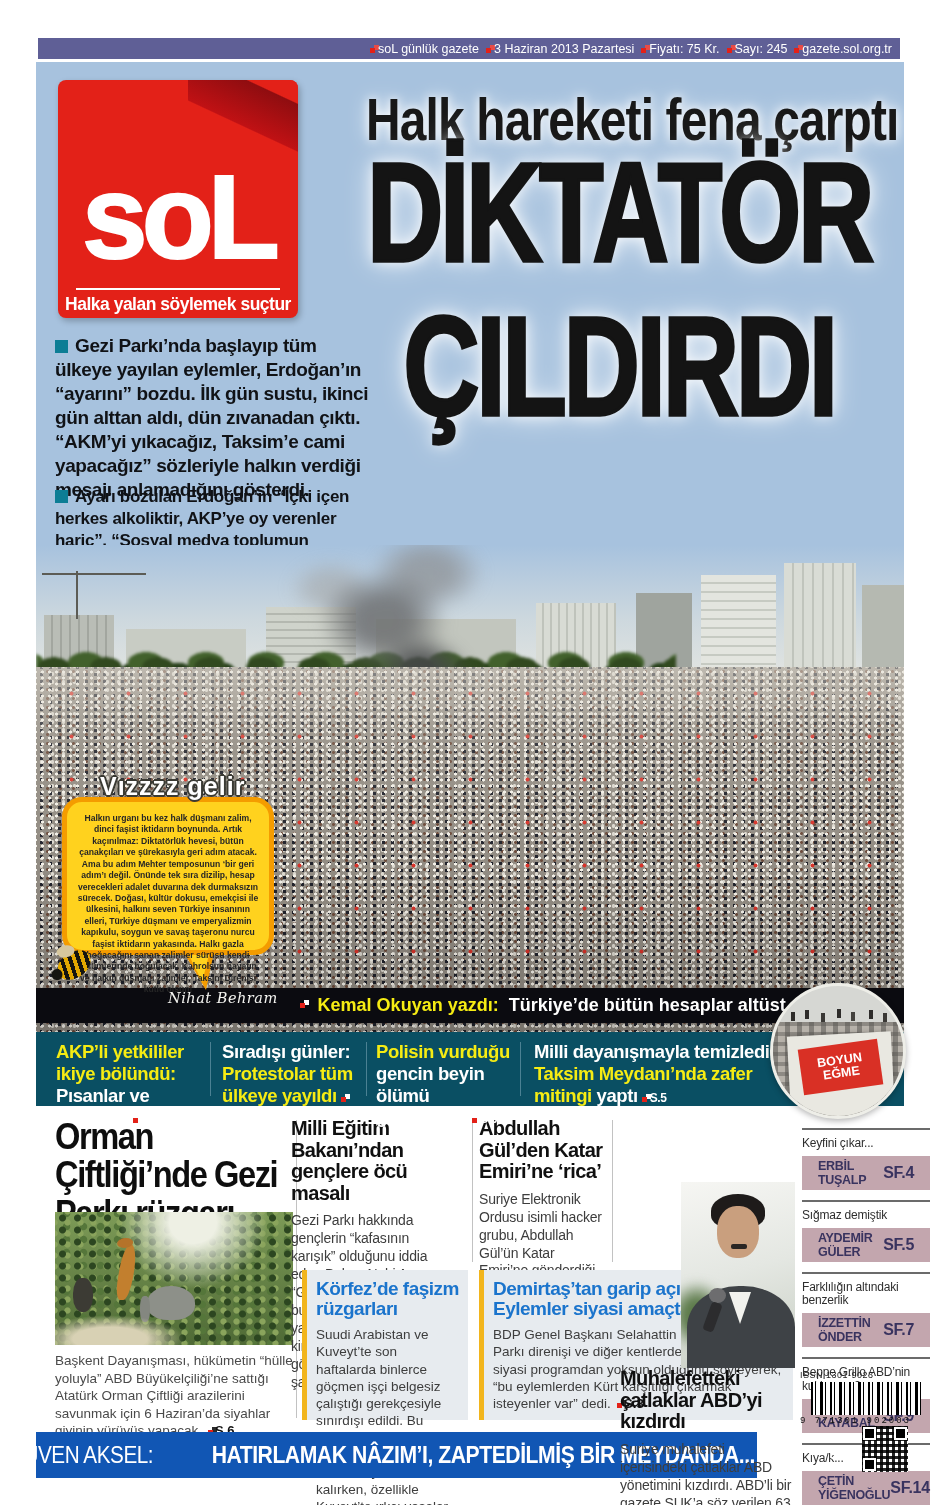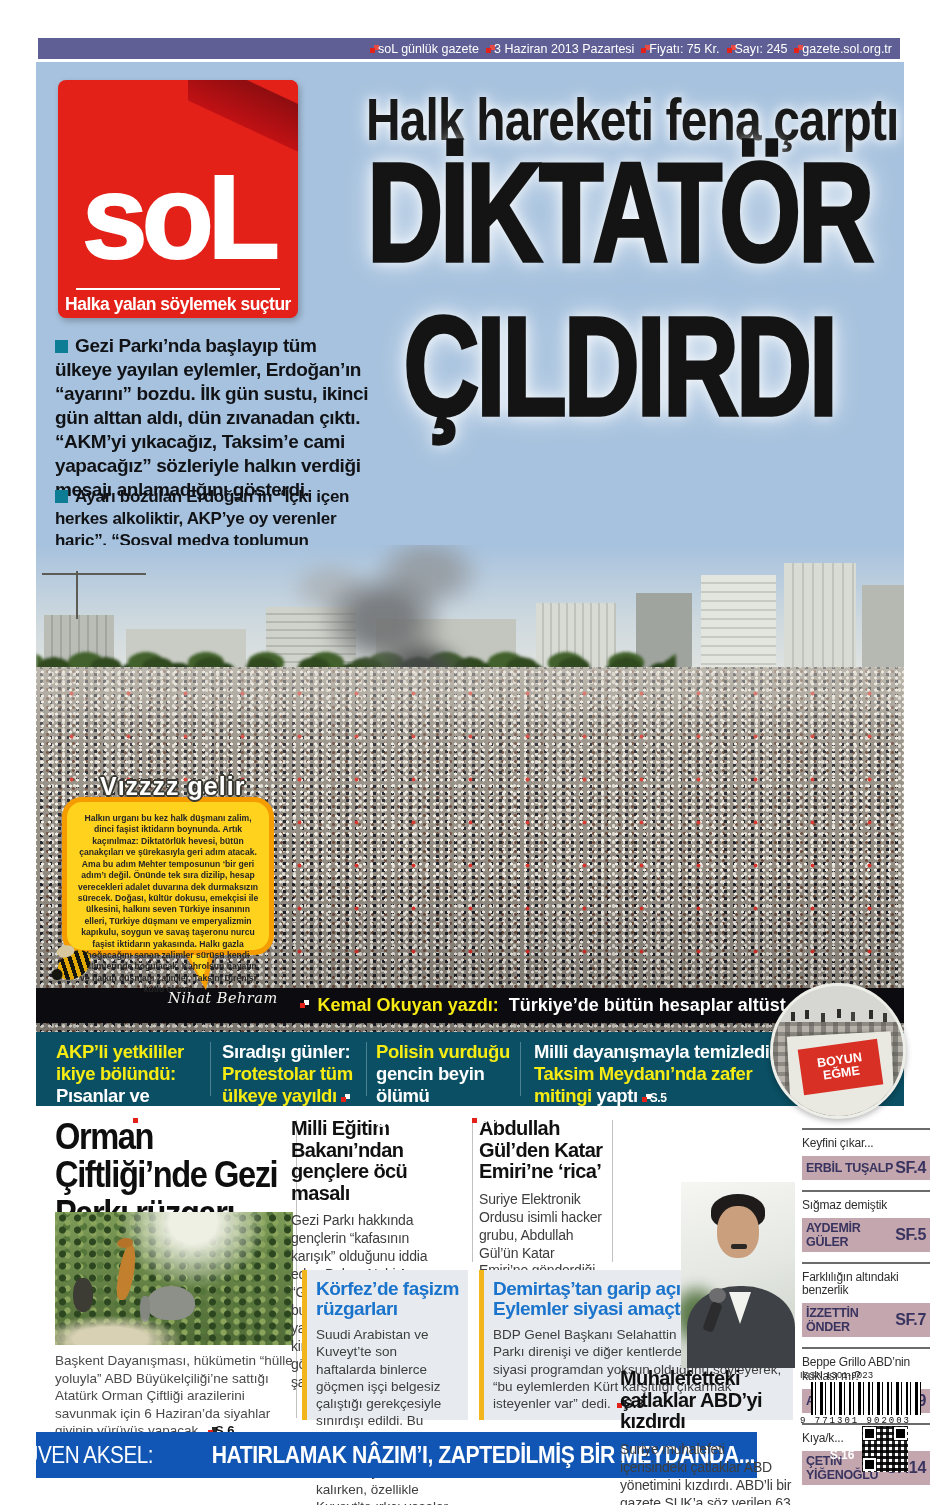--- a/index.html
+++ b/index.html
@@ -188,21 +188,21 @@
   .dphoto .suit{position:absolute;left:6px;bottom:-4px;width:108px;height:86px;background:#3e4246;border-radius:48% 48% 0 0;}
   .dphoto .shirt{position:absolute;left:48px;bottom:44px;width:22px;height:32px;background:#f2f2ee;clip-path:polygon(0 0,100% 0,50% 100%);}
   .dphoto .mic{position:absolute;left:26px;top:120px;width:11px;height:30px;background:#2c2c2e;border-radius:4px;transform:rotate(20deg);}
   .dphoto .michead{position:absolute;left:28px;top:106px;width:17px;height:15px;background:#6d6d6f;border-radius:50%;}
 
   
   .rail{position:absolute;left:802px;top:1128px;width:128px;}
   .rentry .rsep{height:2px;background:#6b6b6b;margin-bottom:7px;}
   .rentry .rttl{font-size:12px;color:#2e2e2e;line-height:1.15;margin-bottom:5px;letter-spacing:-0.2px;}
   .rbar{display:flex;justify-content:space-between;align-items:center;background:var(--mauve);
-    color:var(--navyname);font-weight:700;font-size:12.5px;letter-spacing:-0.3px;padding:3px 4px;margin-bottom:10px;}
+    color:var(--navyname);font-weight:700;font-size:12.5px;letter-spacing:-0.3px;padding:3px 16px;margin-bottom:10px;}
   .rbar .rpg{font-size:16px;}
 
   
   .issn{position:absolute;left:800px;top:1370px;width:132px;text-align:left;}
   .issn .lbl{font-size:9px;color:#222;letter-spacing:.5px;}
   .bars{width:110px;height:33px;margin:2px auto 0;background:
     repeating-linear-gradient(90deg,#000 0 2px,#fff 2px 4px,#000 4px 5px,#fff 5px 9px,#000 9px 12px,#fff 12px 14px,#000 14px 15px,#fff 15px 19px);}
   .digits{font-family:"Liberation Mono",monospace;font-size:9px;color:#111;letter-spacing:2px;margin-top:1px;}
   .qr{position:absolute;left:862px;top:1426px;width:46px;height:46px;
     background:

